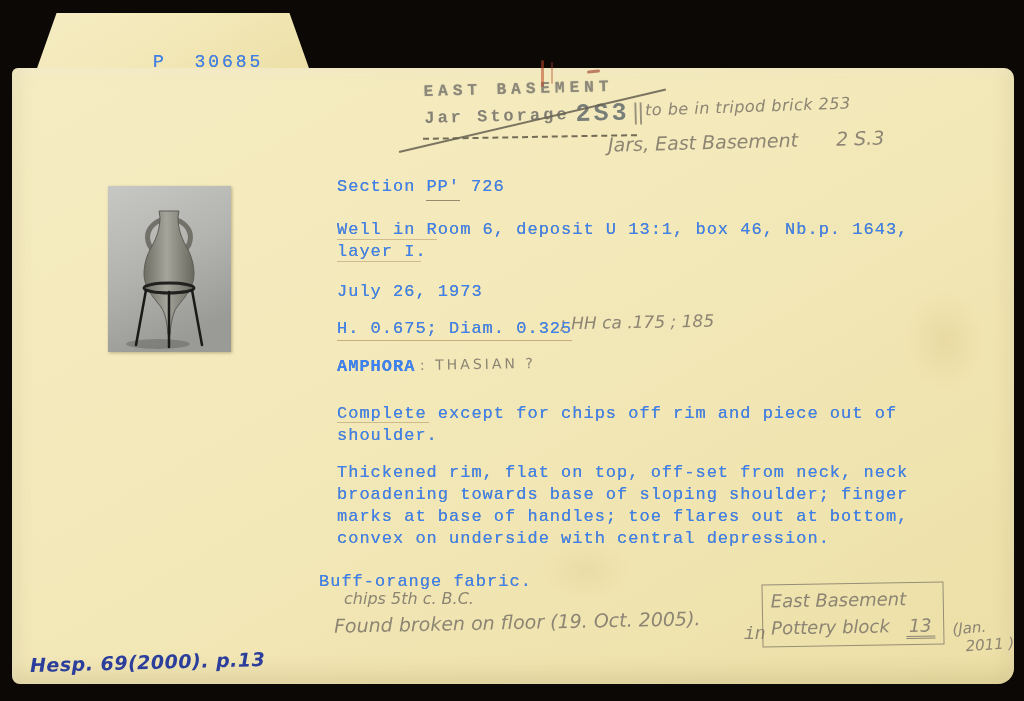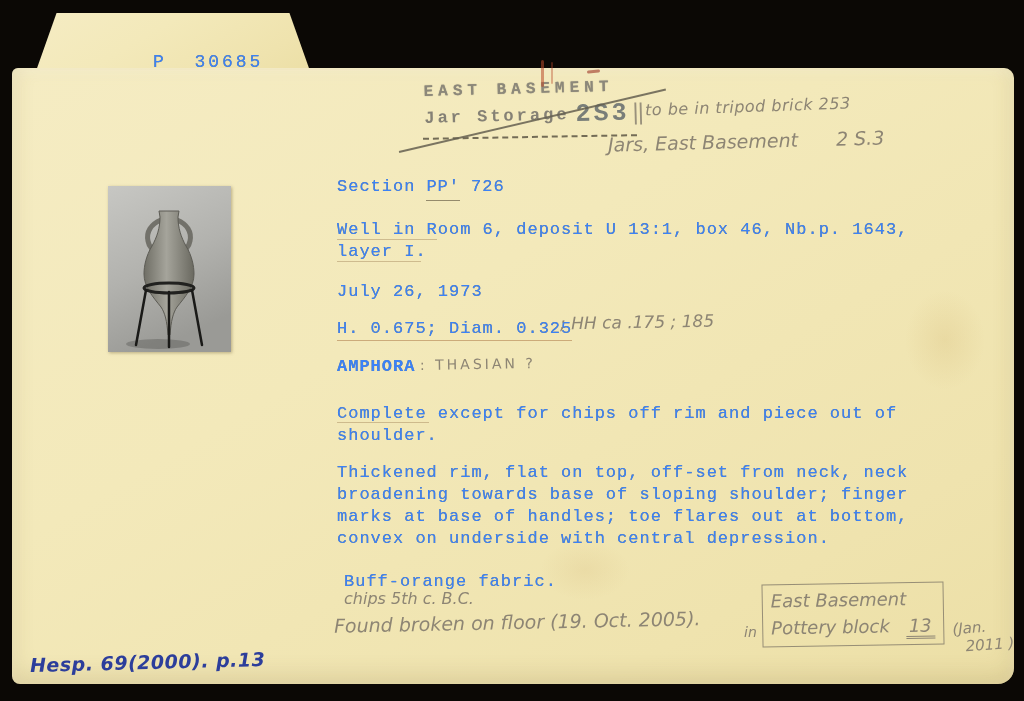--- a/index.html
+++ b/index.html
@@ -139,26 +139,26 @@
 <div class="hand" style="left:560px;top:312px;font-size:17px;transform:rotate(-1deg);">; HH ca .175 ; 185</div>
 
 <div class="typed" style="left:337px;top:356px;font-weight:bold;">AMPHORA</div>
 <div class="hand hand-print" style="left:420px;top:356px;font-size:14px;transform:rotate(-1deg);">: THASIAN ?</div>
 
 <div class="typed para" style="left:337px;top:403px;">Complete except for chips off rim and piece out of shoulder.</div>
 <div class="faint-line" style="left:337px;top:422px;width:92px;"></div>
 
 <div class="typed para" style="left:337px;top:462px;">Thickened rim, flat on top, off-set from neck, neck broadening towards base of sloping shoulder; finger marks at base of handles; toe flares out at bottom, convex on underside with central depression.</div>
 
-<div class="typed" style="left:344px;top:571px;">Buff-orange fabric.</div>
+<div class="typed" style="left:319px;top:571px;">Buff-orange fabric.</div>
 
 <div class="hand" style="left:344px;top:589px;font-size:16px;">chips 5th c. B.C.</div>
 <div class="hand" style="left:334px;top:611px;font-size:19px;transform:rotate(-1.2deg);">Found broken on floor (19. Oct. 2005).</div>
 
-<div class="hand" style="left:744px;top:624px;font-size:14px;">in</div>
+<div class="hand" style="left:744px;top:624px;font-size:18px;font-family:Liberation Mono, monospace;">in</div>
 <div class="hand boxed" style="left:762px;top:583px;transform:rotate(-1deg);">
   <div>East Basement</div>
   <div><span>Pottery block</span><span class="u-double">13</span></div>
 </div>
 <div class="hand" style="left:953px;top:618px;font-size:15px;transform:rotate(-4deg);line-height:18px;">
   <div>(Jan.</div>
   <div style="padding-left:12px;">2011 )</div>
 </div>
 
 <div class="hand blue-ink" style="left:30px;top:651px;font-size:19px;transform:rotate(-1.5deg);letter-spacing:.5px;">Hesp. 69(2000). p.13</div>

